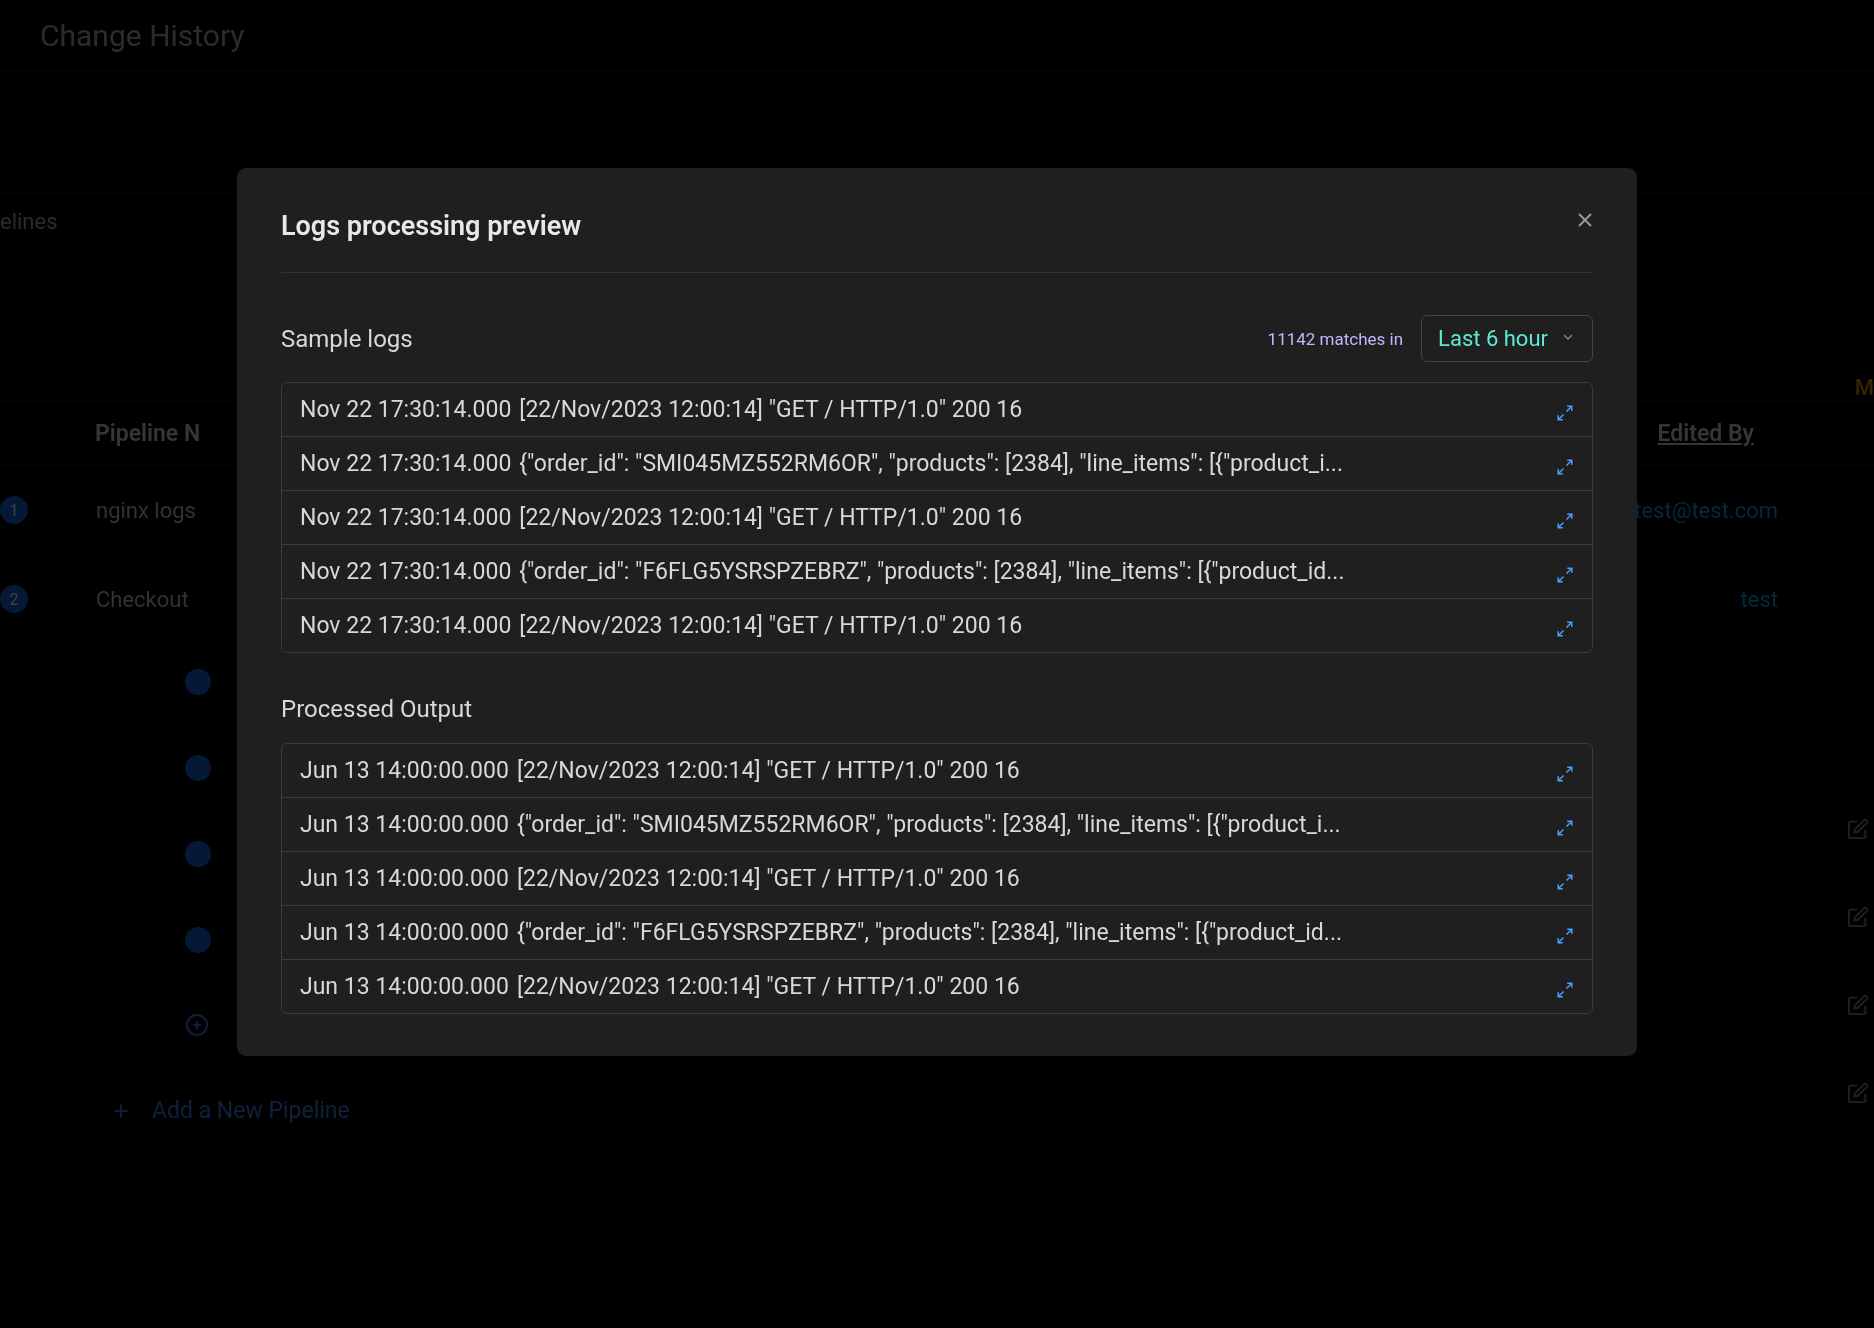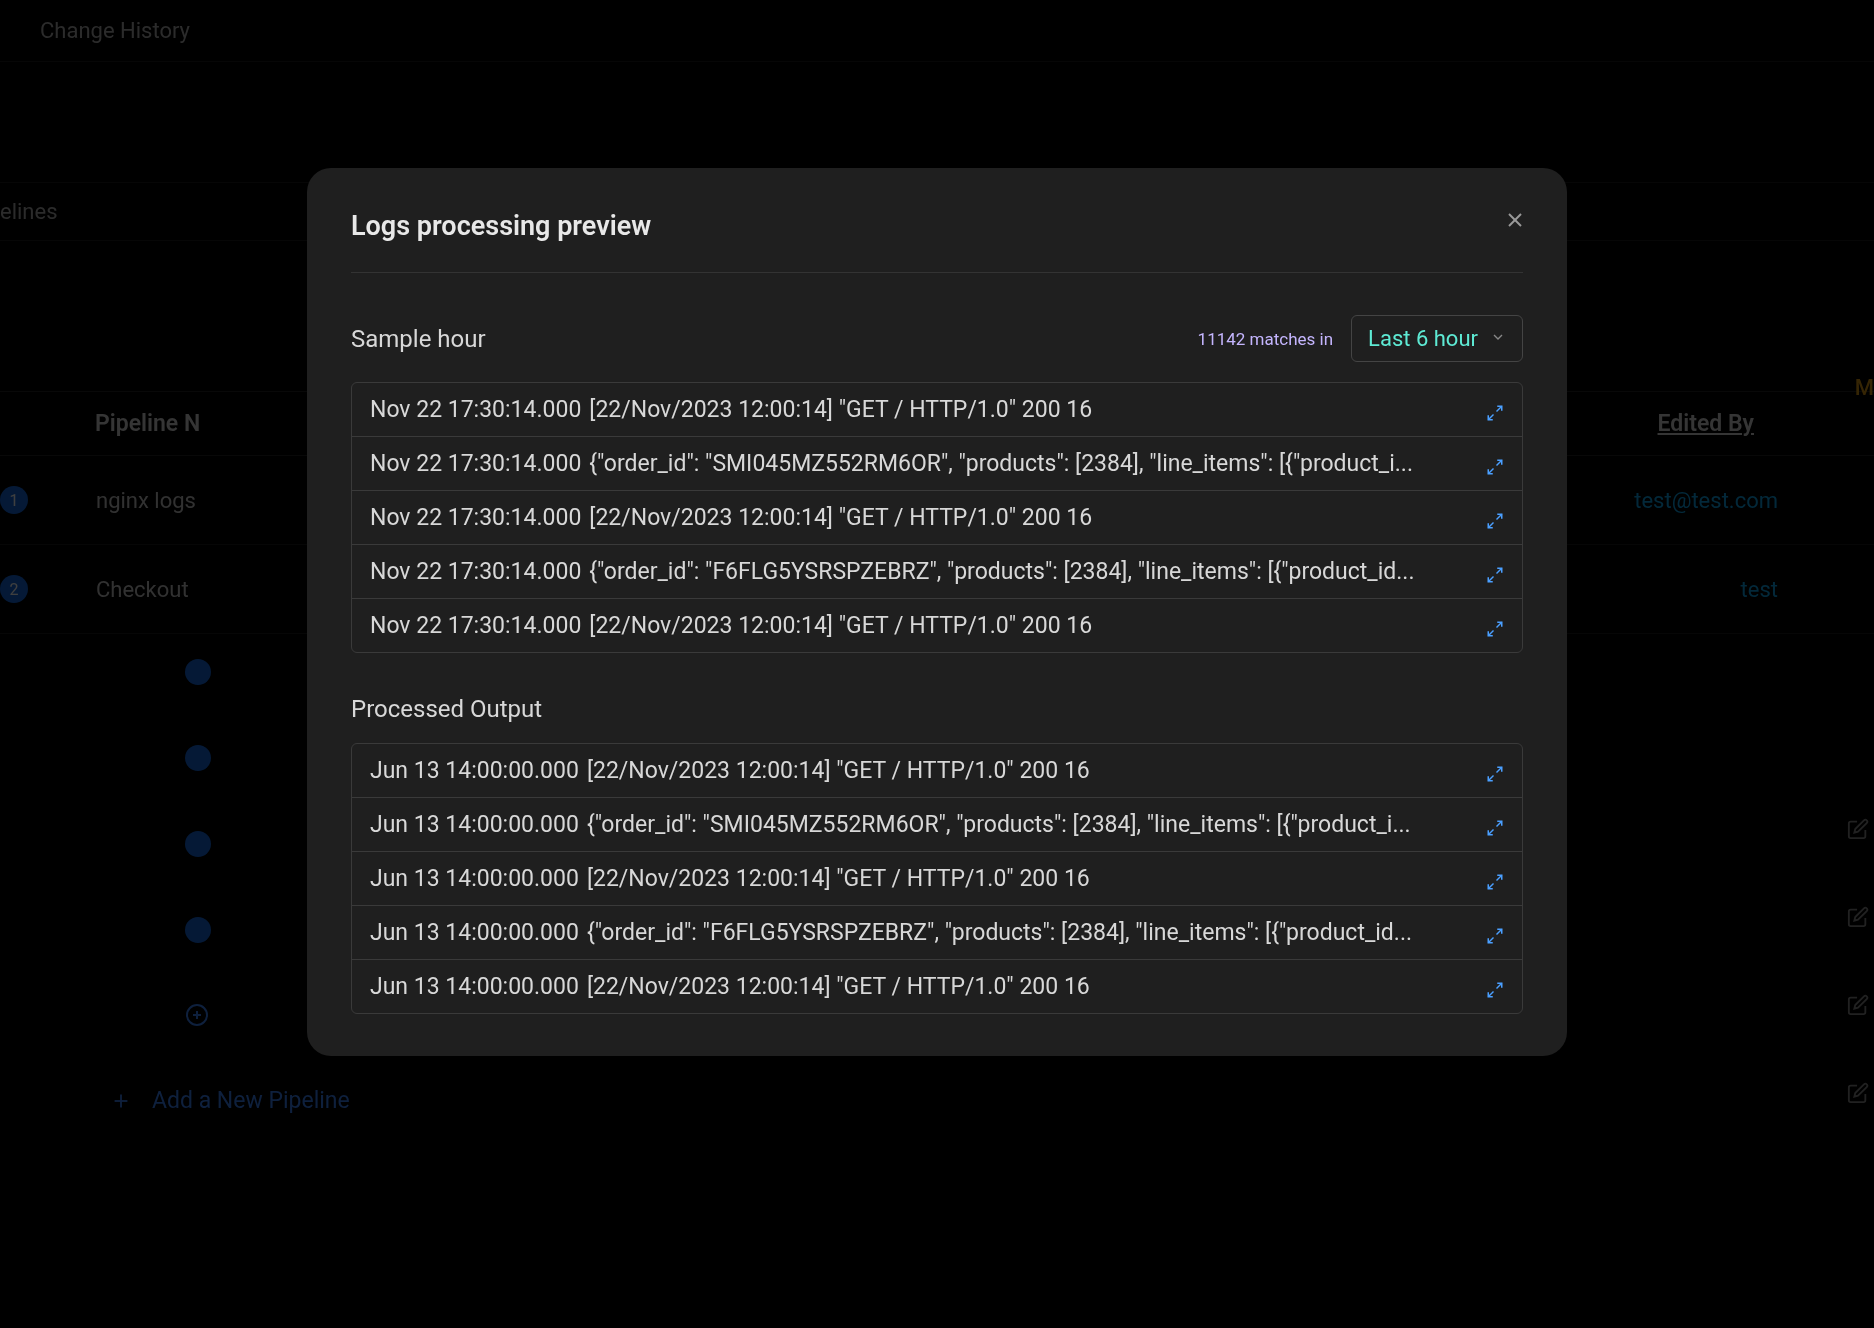--- a/index.html
+++ b/index.html
@@ -18,21 +18,21 @@
     }
     
     
     .bg-page {
       position: absolute;
       inset: 0;
       opacity: 0.55;
     }
     .bg-header {
       padding: 18px 40px;
-      font-size: 22px;
+      font-size: 30px;
       color: #b0b0b0;
       border-bottom: 1px solid #1a1a1a;
     }
     .bg-subheader {
       margin-top: 120px;
       padding: 16px 0;
       font-size: 22px;
       color: #b0b0b0;
       border-top: 1px solid #1a1a1a;
       border-bottom: 1px solid #1a1a1a;
@@ -132,23 +132,23 @@
     .modal-overlay {
       position: absolute;
       inset: 0;
       background: rgba(0,0,0,0.55);
       display: flex;
       align-items: flex-start;
       justify-content: center;
       padding-top: 168px;
     }
     .modal {
-      width: 1260px;
+      width: 1400px;
       background: #1f1f1f;
-      border-radius: 24px;
+      border-radius: 9px;
       padding: 42px 44px;
       position: relative;
     }
     .modal-title {
       font-size: 27px;
       font-weight: 600;
       color: #e8e8e8;
       padding-bottom: 30px;
       border-bottom: 1px solid #333;
     }
@@ -355,21 +355,21 @@
   <div class="modal">
     <div class="modal-title">Logs processing preview</div>
     <div class="modal-close">
       <svg viewBox="0 0 24 24" fill="none" stroke="#999" stroke-width="2">
           <line x1="18" y1="6" x2="6" y2="18"></line>
           <line x1="6" y1="6" x2="18" y2="18"></line>
         </svg>
     </div>
 
     <div class="section-header">
-      <div class="section-title">Sample hour</div>
+      <div class="section-title">Sample logs</div>
       <div class="matches-group">
         <span class="matches-text">11142 matches in</span>
         <div class="time-select">
           <span class="time-select-label">Last 6 hour</span>
           <span class="chevron-down">
             <svg viewBox="0 0 24 24" fill="none" stroke-width="2">
                 <polyline points="6 9 12 15 18 9"></polyline>
               </svg>
           </span>
         </div>

